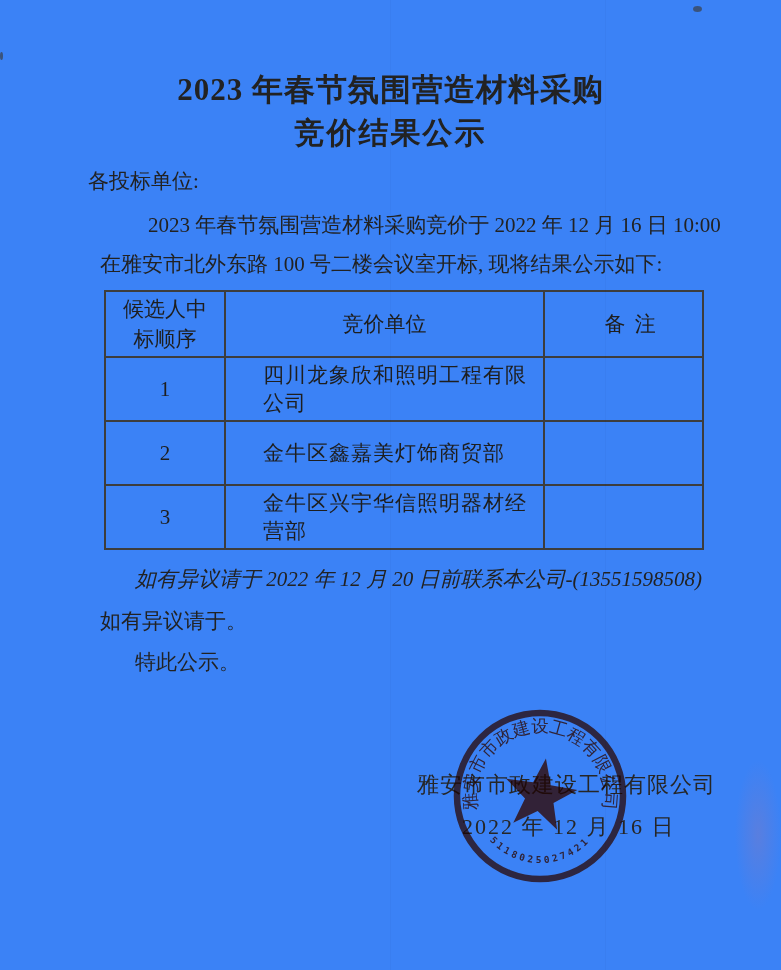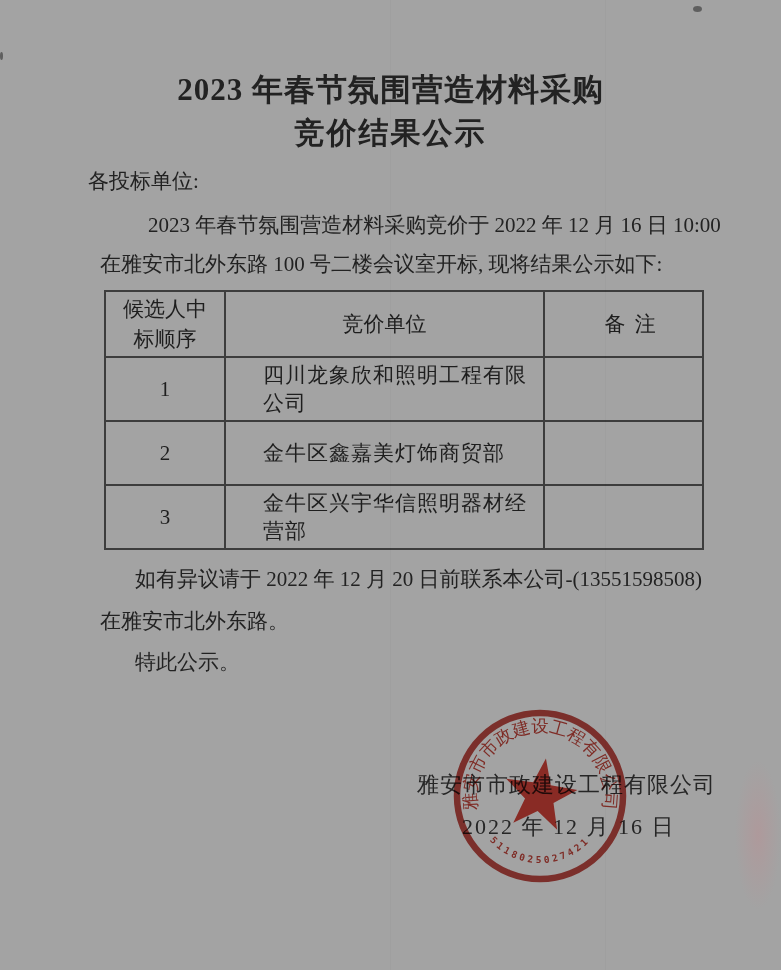--- a/index.html
+++ b/index.html
@@ -1,20 +1,20 @@
 <!DOCTYPE html>
 <html><head>
 <meta charset="utf-8">
 <style>
   html,body{margin:0;padding:0;background:#ffffff;}
   .page{
     position:relative;
     width:781px;height:970px;
     margin:0;
-    background:#a3a3a3;
+    background:#3b82f6;
     overflow:hidden;
     font-family:"Liberation Serif","DejaVu Serif",serif;
     color:#222;
   }
   
   .seam{position:absolute;top:0;bottom:0;width:1px;background:rgba(0,0,0,0.025);}
   .speck{position:absolute;background:#3a3a3a;border-radius:50%;opacity:.65;}
   .ink-smudge{
     position:absolute;right:0;top:760px;width:46px;height:150px;
     background:radial-gradient(closest-side,rgba(225,110,120,0.18),rgba(225,110,120,0));
@@ -49,21 +49,21 @@
     vertical-align:middle;
   }
   th.col-rank{width:102px;height:64px;text-align:center;line-height:30px;padding:0 8px;}
   th.col-company{width:315px;text-align:center;}
   th.col-note{width:140px;text-align:center;letter-spacing:2px;padding-left:16px;}
   td.cell-rank{height:60px;text-align:center;font-size:20px;}
   td.cell-company{padding-left:37px;letter-spacing:1px;}
   td.cell-note{}
   .result-line{font-size:21px;line-height:30px;}
   .line-selected{margin:38px 0 0 135px;}
-  .line-objection1{margin:14px 0 0 135px;}
+  .line-objection1{margin:14px 0 0 135px;font-style:italic;}
   .line-objection2{margin:12px 0 0 100px;}
   .line-closing{margin:11px 0 0 135px;}
   .sig-company{
     position:absolute;left:417px;top:770px;
     font-size:22px;letter-spacing:1px;color:#262626;
   }
   .sig-date{
     position:absolute;left:462px;top:812px;
     font-size:22px;letter-spacing:2px;color:#262626;
   }
@@ -114,21 +114,21 @@
       </tr>
       <tr>
         <td class="cell-rank">3</td>
         <td class="cell-company">金牛区兴宇华信照明器材经营部</td>
         <td class="cell-note"></td>
       </tr>
     </tbody>
   </table>
 
   <div class="result-line line-objection1">如有异议请于 2022 年 12 月 20 日前联系本公司-(13551598508)</div>
-  <div class="result-line line-objection2">在雅安市北外东路。</div>
+  <div class="result-line line-objection2">如有异议请于。</div>
   <div class="result-line line-closing">特此公示。</div>
 
   <div class="sig-company">雅安市市政建设工程有限公司</div>
   <div class="sig-date">2022 年 12 月 16 日</div>
 
   <div class="stamp">
     <svg viewBox="0 0 178 178" xmlns="http://www.w3.org/2000/svg">
       <defs>
         <path id="ringTextPath" d="M 27.0,105.0 A 64,64 0 1 1 151.0,105.0" fill="none"></path>
         <path id="codeTextPath" d="M 30.9,122.5 A 67,67 0 0 0 147.1,122.5" fill="none"></path>

